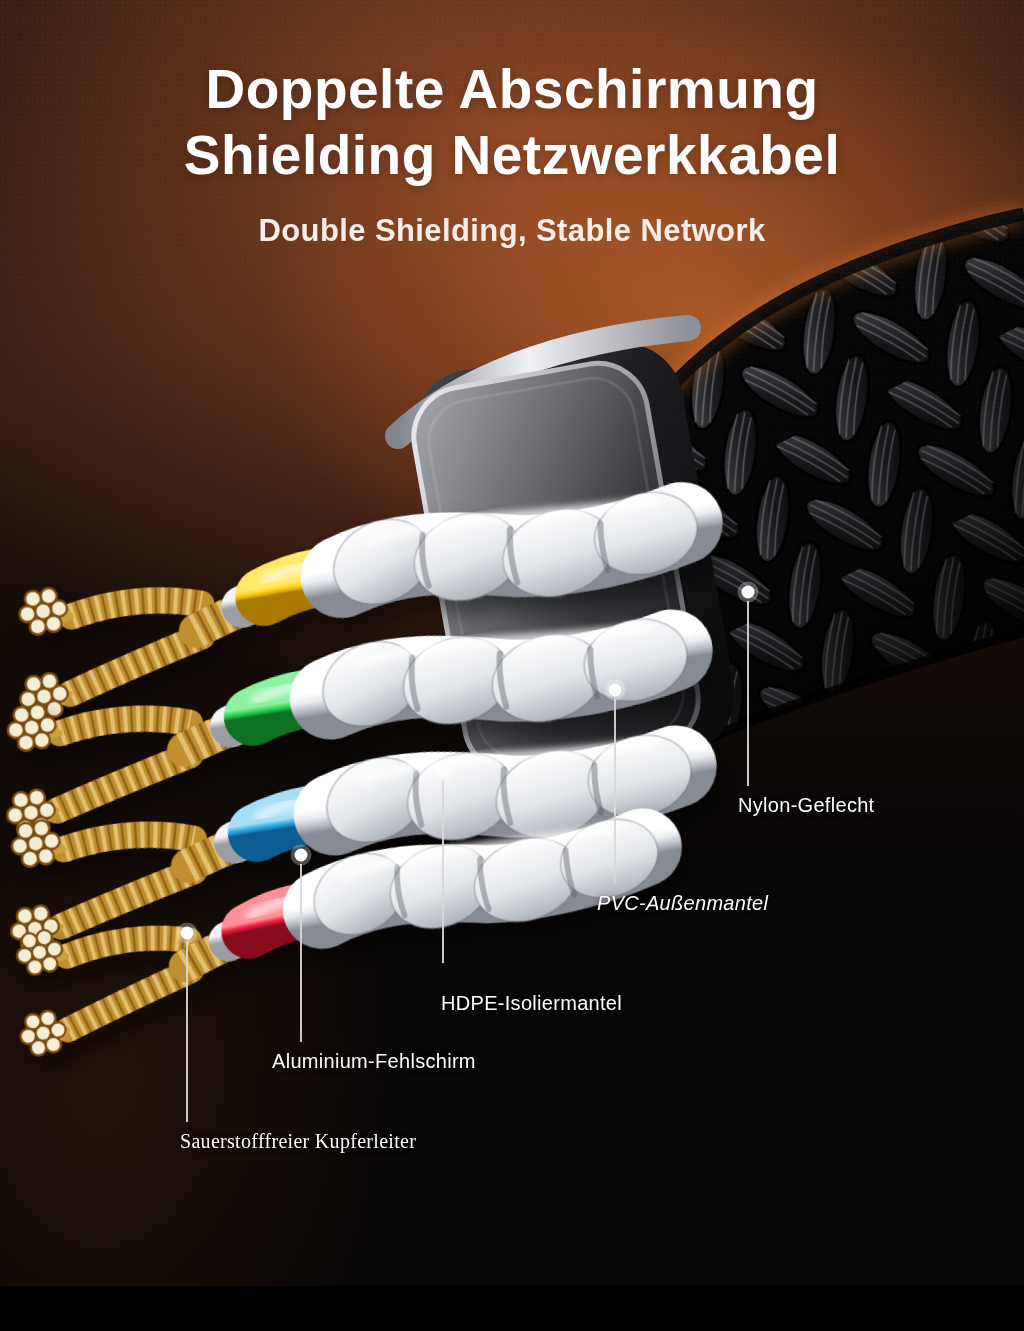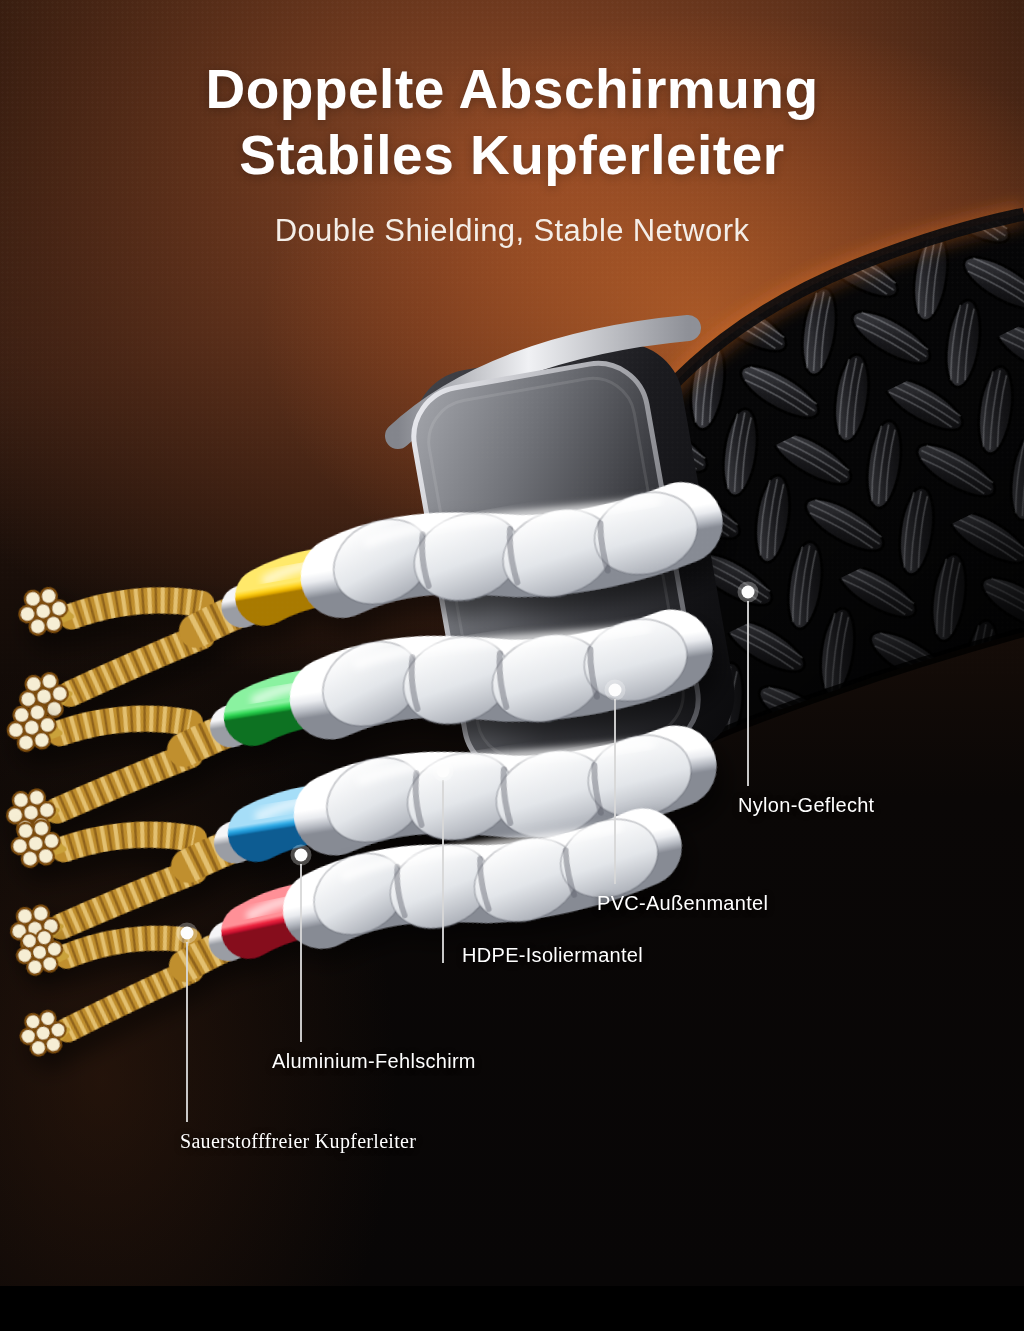--- a/index.html
+++ b/index.html
@@ -22,29 +22,29 @@
     mask-image:linear-gradient(180deg,rgba(0,0,0,.9),rgba(0,0,0,.45) 40%,transparent 62%);
   }
   .art{position:absolute;inset:0;}
   .title{
     position:absolute;left:0;right:0;top:56px;text-align:center;color:#fff;
     font-size:55px;line-height:66px;font-weight:800;letter-spacing:.5px;
     text-shadow:0 2px 10px rgba(0,0,0,.25);
   }
   .subtitle{
     position:absolute;left:0;right:0;top:213px;text-align:center;color:#f4eee8;
-    font-size:31px;font-weight:400;letter-spacing:.4px;
+    font-size:31px;font-weight:700;letter-spacing:.4px;
   }
   .callout-label{
     position:absolute;color:#ffffff;font-size:20px;font-weight:500;letter-spacing:.3px;
     white-space:nowrap;text-shadow:0 1px 6px rgba(0,0,0,.6);
   }
   #lbl-nylon{left:738px;top:794px;}
-  #lbl-pvc{left:597px;top:892px;}
-  #lbl-hdpe{left:441px;top:944px;margin-left:21px;}
+  #lbl-pvc{left:597px;top:892px;font-style:italic;}
+  #lbl-hdpe{left:441px;top:992px;}
   #lbl-aluminium{left:272px;top:1050px;}
   #lbl-copper{left:180px;top:1130px;font-family:Liberation Serif, serif;}
 </style>
 </head>
 <body>
 
 <div class="canvas">
 
   <svg class="art" viewBox="0 0 1024 1331">
     <defs>
@@ -276,21 +276,21 @@
           <circle r="10.5" fill="rgba(255,255,255,.28)"></circle>
           <circle r="6.5" fill="#fdfdfd"></circle>
         </g>
     </g>
   </svg>
 
   <div class="speckle"></div>
 
   <div class="title">
     <div>Doppelte Abschirmung</div>
-    <div>Stabiles Kupferleiter</div>
+    <div>Shielding Netzwerkkabel</div>
   </div>
   <div class="subtitle">Double Shielding, Stable Network</div>
 
   <div class="callout-label" id="lbl-nylon">Nylon-Geflecht</div>
   <div class="callout-label" id="lbl-pvc">PVC-Außenmantel</div>
   <div class="callout-label" id="lbl-hdpe">HDPE-Isoliermantel</div>
   <div class="callout-label" id="lbl-aluminium">Aluminium-Fehlschirm</div>
   <div class="callout-label" id="lbl-copper">Sauerstofffreier Kupferleiter</div>
 </div>
 

